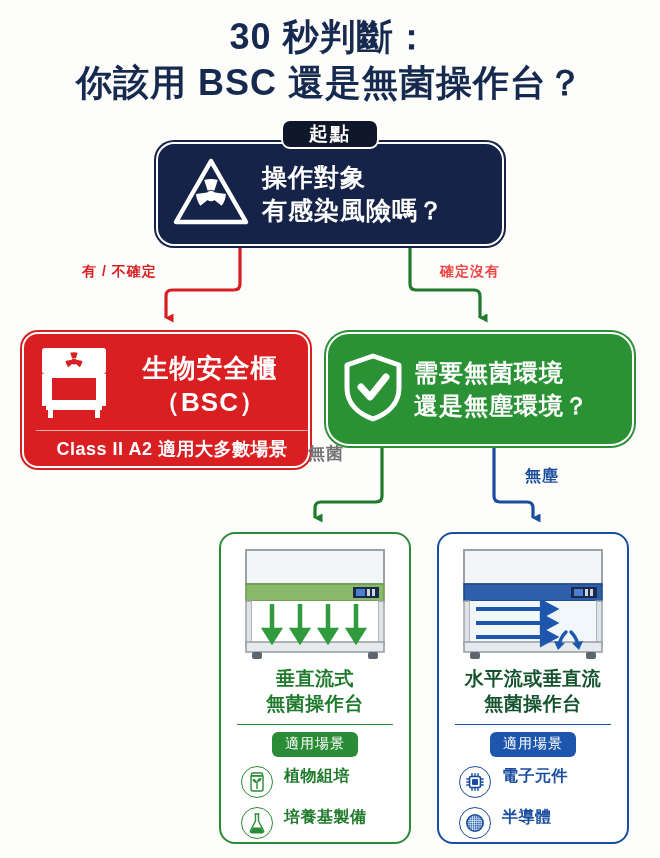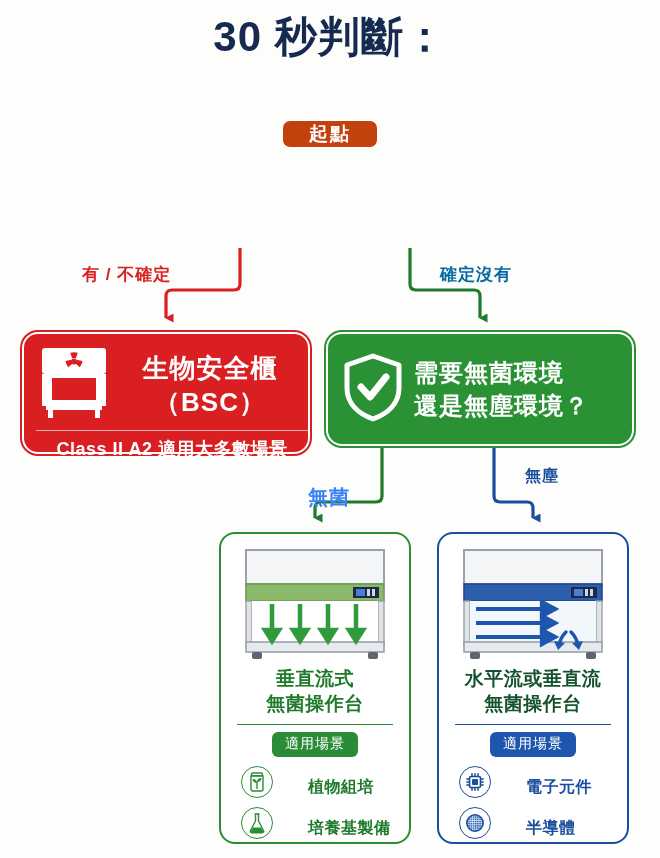--- a/index.html
+++ b/index.html
@@ -10,28 +10,28 @@
     overflow: hidden;
   }
   #stage { position: relative; width: 660px; height: 858px; }
 
   
   .title {
     position: absolute; left: 0; top: 14px; width: 660px;
     text-align: center; color: #16294f;
     font-weight: bold; letter-spacing: 1px;
   }
-  .title .l1 { font-size: 42px; line-height: 46px; }
+  .title .l1 { font-size: 36px; line-height: 46px; }
   .title .l2 { font-size: 36px; line-height: 46px; }
 
   
   .start-badge {
     position: absolute; left: 281px; top: 119px;
     width: 98px; height: 30px;
-    background: #c2410c; border-radius: 9px;
+    background: #0f172a; border-radius: 9px;
     border: 2px solid #ffffff;
     display: flex; align-items: center; justify-content: center;
     color: #fff; font-size: 19px; font-weight: bold; letter-spacing: 2px;
     z-index: 5;
   }
 
   
   .node-start {
     position: absolute; left: 156px; top: 142px;
     width: 348px; height: 104px;
@@ -41,42 +41,42 @@
     display: flex; align-items: center; padding-left: 14px;
   }
   .node-start .txt {
     color: #fff; font-size: 25px; font-weight: bold;
     line-height: 33px; letter-spacing: 1px; margin-left: 12px;
   }
 
   
   .node-bsc {
     position: absolute; left: 22px; top: 332px;
-    width: 288px; height: 122px;
+    width: 288px; height: 136px;
     background: #d91f22; border-radius: 16px;
     border: 2px solid #ffffff;
     box-shadow: 0 0 0 2px #d91f22;
     padding: 10px 0 6px 12px;
   }
   .bsc-row { display: flex; align-items: center; height: 82px; }
   .bsc-title {
     color: #fff; font-weight: bold; font-size: 26px;
     line-height: 34px; text-align: center; flex: 1; letter-spacing: 1px;
   }
   .bsc-note {
     margin-top: 4px; border-top: 1.5px solid rgba(255,255,255,.65);
     padding-top: 6px; text-align: center;
     color: #fff; font-size: 18px; font-weight: bold; letter-spacing: .5px;
   }
 
   
   .node-clean {
     position: absolute; left: 326px; top: 332px;
     width: 308px; height: 114px;
-    background: #2a9135; border-radius: 16px;
+    background: #2a9135; border-radius: 23px;
     border: 2px solid #ffffff;
     box-shadow: 0 0 0 2px #2a9135;
     display: flex; align-items: center; padding-left: 14px;
   }
   .node-clean .txt {
     color: #fff; font-size: 24px; font-weight: bold;
     line-height: 33px; margin-left: 10px; letter-spacing: 1px;
   }
 
   
@@ -101,49 +101,50 @@
   .result.blue  .divider { border-color: #1a4d9e; }
 
   .scene-badge {
     color: #fff; font-size: 14px; font-weight: normal; letter-spacing: 1px;
     border-radius: 6px; padding: 3px 13px 4px 13px;
   }
   .result.green .scene-badge { background: #2a8c36; }
   .result.blue  .scene-badge { background: #1f56ad; }
 
   .scene-list { margin-top: 9px; width: 100%; padding-left: 12px; }
-  .scene-item { display: flex; align-items: flex-end; margin-bottom: 9px; gap: 24px; }
+  .scene-item { display: flex; align-items: flex-start; margin-bottom: 9px; }
   .scene-item .ico {
     width: 32px; height: 32px; border-radius: 50%;
     border: 1.6px solid; display: flex; align-items: center; justify-content: center;
     flex: none;
   }
   .result.green .scene-item .ico { border-color: #2a8c36; }
   .result.blue  .scene-item .ico { border-color: #1a4d9e; }
   .scene-item .lbl { font-size: 16px; font-weight: bold; margin-left: 11px; letter-spacing: .5px; }
   .result.green .scene-item .lbl { color: #1f7a2c; }
   .result.blue  .scene-item .lbl { color: #1a4d9e; }
 
   
-  .edge-label { position: absolute; font-size: 17px; font-weight: bold; letter-spacing: 1px; }
+  .edge-label { position: absolute; font-size: 14px; font-weight: bold; letter-spacing: 1px; }
   .el-red   { left: 82px;  top: 263px; color: #d91f22; }
-  .el-green { left: 440px; top: 263px; color: #0369a1; text-align: center; }
-  .el-ster  { left: 308px; top: 484px; color: #3b82f6; font-size: 20px; }
+  .el-green { left: 440px; top: 263px; color: #ef4444; text-align: center; }
+  .el-ster  { left: 308px; top: 442px; color: #737373; font-size: 17px; }
   .el-dust  { left: 525px; top: 466px; color: #1a4d9e; font-size: 16px; }
 
   svg.connectors { position: absolute; left: 0; top: 0; width: 660px; height: 858px; }
   .bench-svg { display: block; }
 </style>
 </head>
 <body>
 
 <div id="stage">
 
   <div class="title">
     <div class="l1">30 秒判斷：</div>
+    <div class="l2">你該用 BSC 還是無菌操作台？</div>
   </div>
 
   <svg class="connectors" viewBox="0 0 660 858">
     <defs>
       <marker id="ar-red" markerWidth="9" markerHeight="9" refX="4.5" refY="7.5" orient="auto" markerUnits="userSpaceOnUse">
         <path d="M0,0 L9,0 L4.5,8.5 Z" fill="#d91f22"></path>
       </marker>
       <marker id="ar-green" markerWidth="9" markerHeight="9" refX="4.5" refY="7.5" orient="auto" markerUnits="userSpaceOnUse">
         <path d="M0,0 L9,0 L4.5,8.5 Z" fill="#1f7a2c"></path>
       </marker>
@@ -158,20 +159,39 @@
 
     <path d="M382,448 L382,496 Q382,502 376,502 L321,502 Q315,502 315,508 L315,518" fill="none" stroke="#1f7a2c" stroke-width="3.2" marker-end="url(#ar-green)"></path>
 
     <path d="M494,448 L494,496 Q494,502 500,502 L527,502 Q533,502 533,508 L533,518" fill="none" stroke="#1a4d9e" stroke-width="3.2" marker-end="url(#ar-blue)"></path>
   </svg>
 
   <div class="start-badge">
     <span>起點</span>
   </div>
 
+  <div class="node-start">
+    <span>
+      <svg width="78" height="72" viewBox="0 0 78 72">
+        <path d="M39,5 L74,66 L4,66 Z" fill="none" stroke="#fff" stroke-width="4.5" stroke-linejoin="round"></path>
+        <g fill="#fff" transform="translate(39,46)">
+          <circle cx="0" cy="-6" r="5.2"></circle>
+          <g>
+            <path d="M-3.4,-11.5 a12.5,12.5 0 0 1 6.8,0 l3.4,-10.5 a22,22 0 0 0 -13.6,0 Z"></path>
+            <path d="M4.6,-9.2 a12.5,12.5 0 0 1 -2.4,6.4 l8.2,7.2 a22,22 0 0 0 5.1,-11.4 Z" transform="rotate(-4)"></path>
+            <path d="M-4.6,-9.2 a12.5,12.5 0 0 0 2.4,6.4 l-8.2,7.2 a22,22 0 0 1 -5.1,-11.4 Z" transform="rotate(4)"></path>
+          </g>
+        </g>
+      </svg>
+    </span>
+    <div class="txt">
+      <div>操作對象</div>
+      <div>有感染風險嗎？</div>
+    </div>
+  </div>
 
   <div class="edge-label el-red">有 / 不確定</div>
   <div class="edge-label el-green">確定沒有</div>
 
   <div class="node-bsc">
     <div class="bsc-row">
       <span>
         <svg width="76" height="74" viewBox="0 0 76 74">
           <rect x="6" y="2" width="64" height="26" rx="3" fill="#fff"></rect>
           <g transform="translate(38,15) scale(0.55)" fill="#d91f22">

